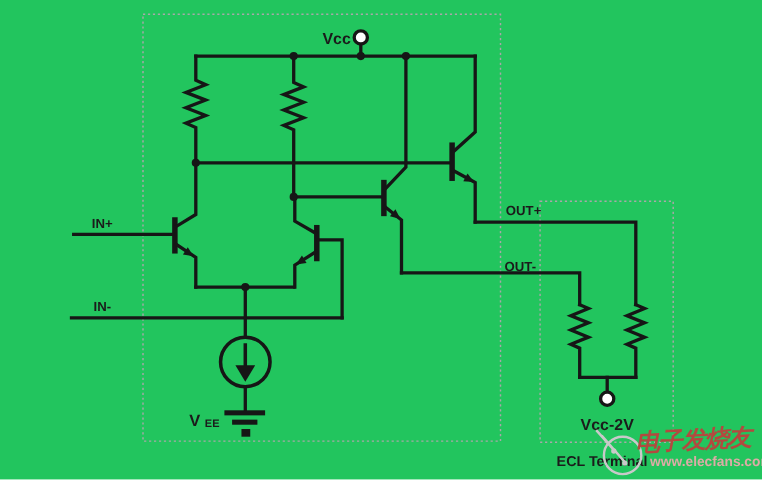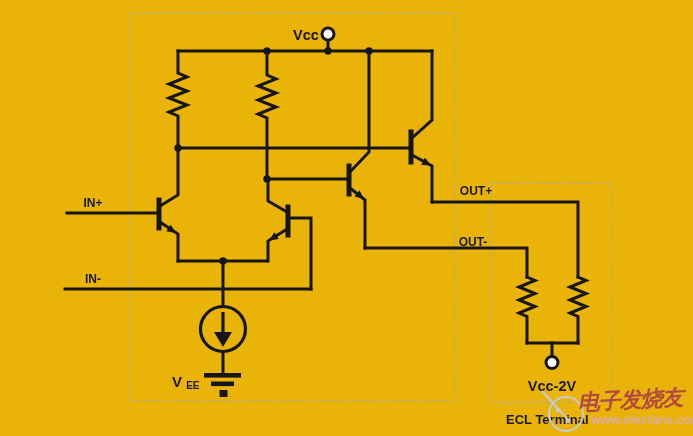--- a/index.html
+++ b/index.html
@@ -1,19 +1,19 @@
 <!DOCTYPE html>
 <html><head>
 <meta charset="utf-8">
 <style>
   html,body{margin:0;padding:0;background:#ffffff;}
   .screen{
     position:relative;
     width:693px;height:436px;
-    background:#eab308;
+    background:#22c55e;
     overflow:hidden;
     font-family:"Liberation Sans", sans-serif;
   }
   svg{display:block;}
   .lbl{
     font-family:"Liberation Sans", sans-serif;
     font-weight:bold;
     fill:#1b1b1b;
   }
   .wire{stroke:#161616;stroke-width:3;fill:none;stroke-linecap:square;stroke-linejoin:miter;}

